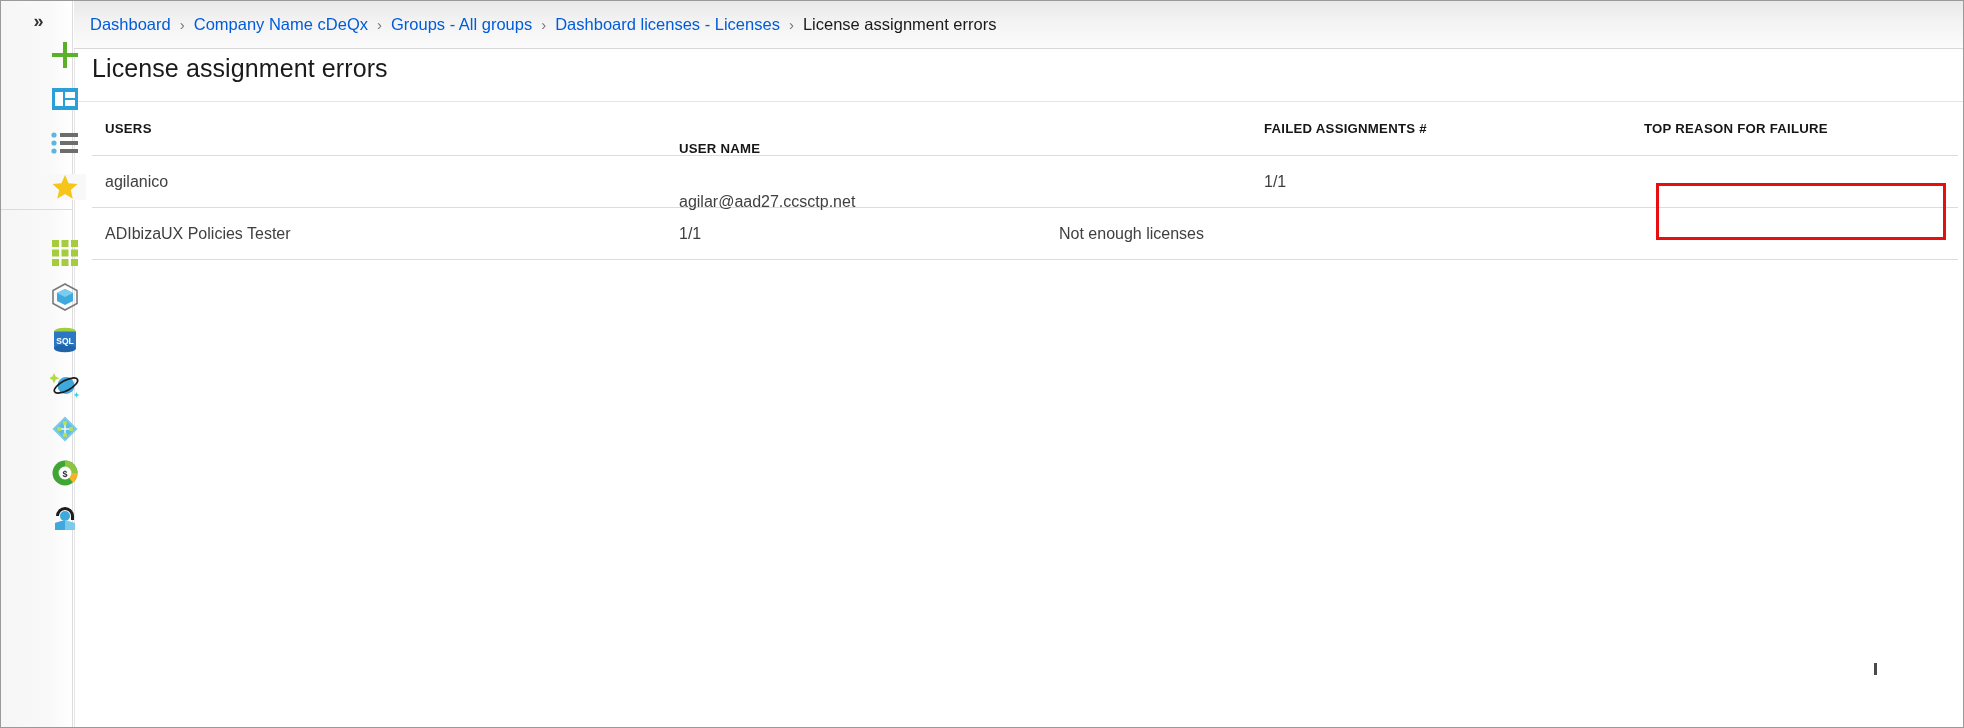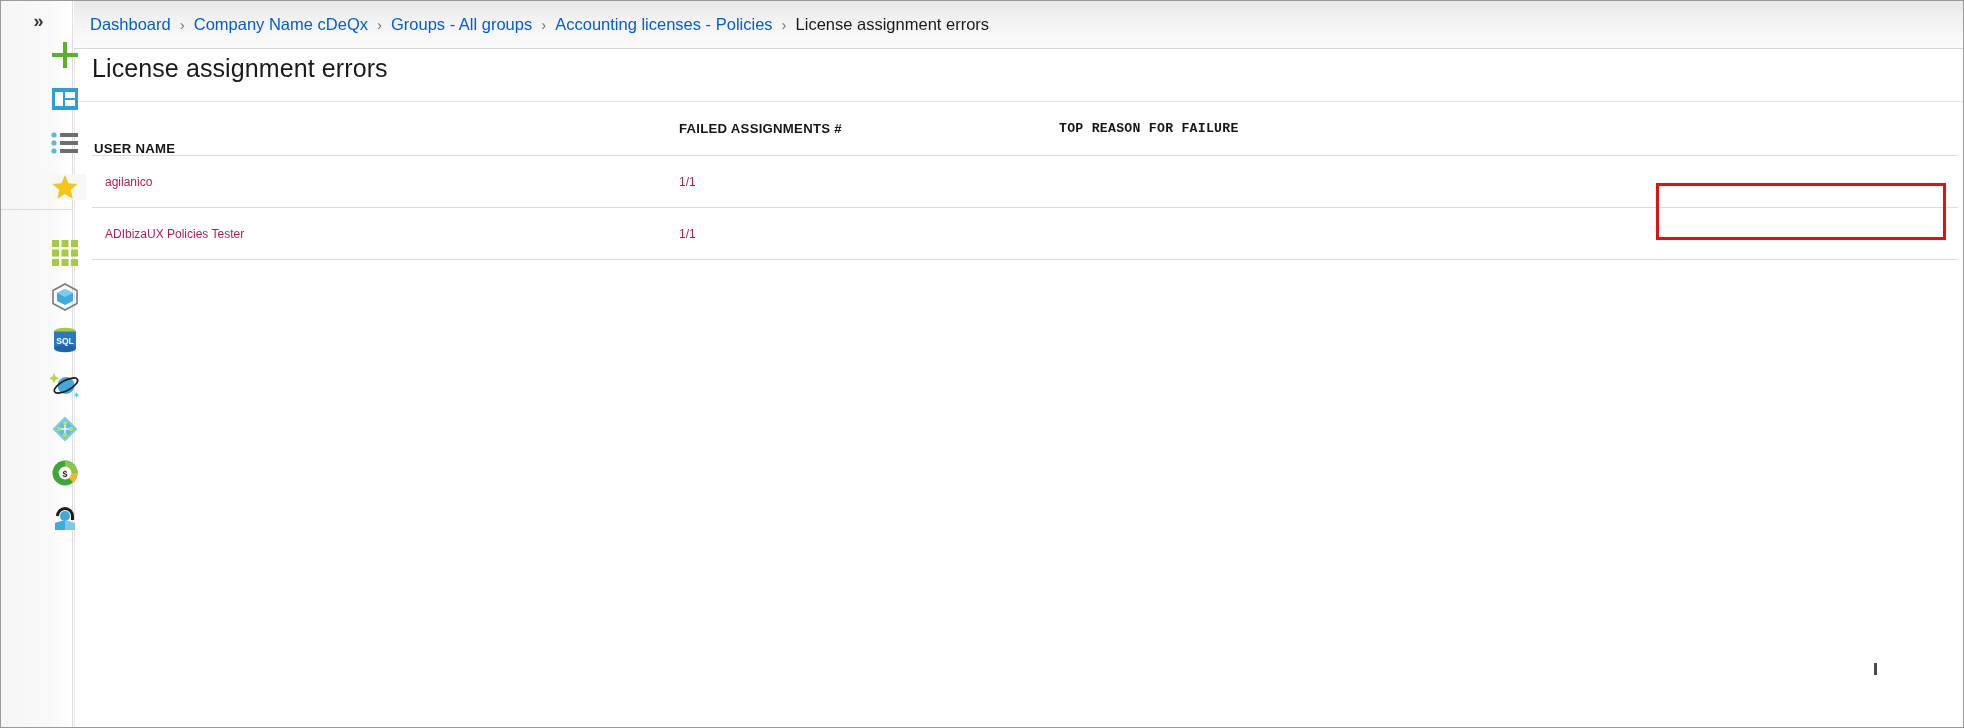--- a/index.html
+++ b/index.html
@@ -147,33 +147,33 @@
   }
 
   .cell {
     padding: 0 2px;
     white-space: nowrap;
     overflow: hidden;
   }
   .c-users      { width: 585px; padding-left: 13px; }
   .c-username   { width: 585px; margin-top: 40px; }
   .c-failed     { width: 380px; }
-  .c-reason     { width: 303px; font-family: Liberation Mono, monospace; }
+  .c-reason     { width: 303px; }
 
   .header .cell {
     font-size: 13.2px;
     font-weight: 700;
     color: #161616;
     letter-spacing: 0.25px;
     text-transform: uppercase;
   }
   .data .cell {
-    font-size: 12px;
+    font-size: 16px;
     font-weight: 400;
-    color: #be185d;
+    color: #404040;
   }
 
   
   #highlight-box {
     position: absolute;
     left: 1655px;
     top: 182px;
     width: 290px;
     height: 57px;
     border: 3px solid #e60f0f;
@@ -336,46 +336,49 @@
     </div>
   </div>
 
   <div id="breadcrumb-bar">
     <span class="crumb">Dashboard</span>
     <span class="crumb-sep">›</span>
     <span class="crumb">Company Name cDeQx</span>
     <span class="crumb-sep">›</span>
     <span class="crumb">Groups - All groups</span>
     <span class="crumb-sep">›</span>
-    <span class="crumb">Accounting licenses - Policies</span>
+    <span class="crumb">Dashboard licenses - Licenses</span>
     <span class="crumb-sep">›</span>
     <span class="crumb current">License assignment errors</span>
   </div>
 
   <div id="blade">
 
     <div id="blade-title">License assignment errors</div>
     <div id="title-rule"></div>
 
     <div id="grid">
 
       <div class="grid-row header">
+        <div class="cell c-users">USERS</div>
         <div class="cell c-username">USER NAME</div>
         <div class="cell c-failed">FAILED ASSIGNMENTS #</div>
         <div class="cell c-reason">TOP REASON FOR FAILURE</div>
       </div>
 
       <div class="grid-row data">
         <div class="cell c-users">agilanico</div>
+        <div class="cell c-username">agilar@aad27.ccsctp.net</div>
         <div class="cell c-failed">1/1</div>
       </div>
 
       <div class="grid-row data">
         <div class="cell c-users">ADIbizaUX Policies Tester</div>
         <div class="cell c-failed">1/1</div>
+        <div class="cell c-reason">Not enough licenses</div>
       </div>
 
     </div>
   </div>
 
   <div id="highlight-box"></div>
 
   <div id="caret-mark"></div>
 
 </div>

